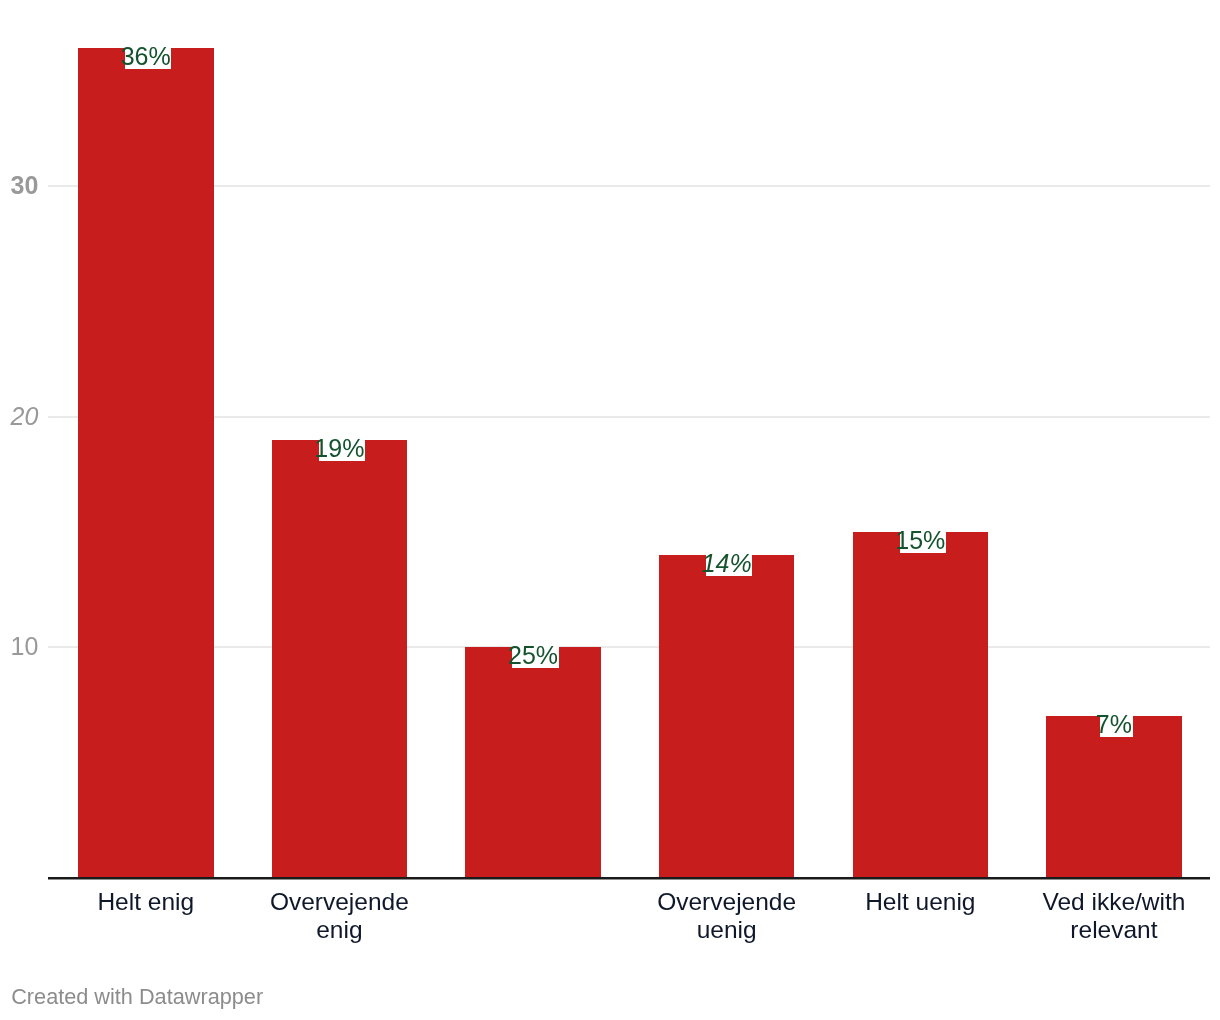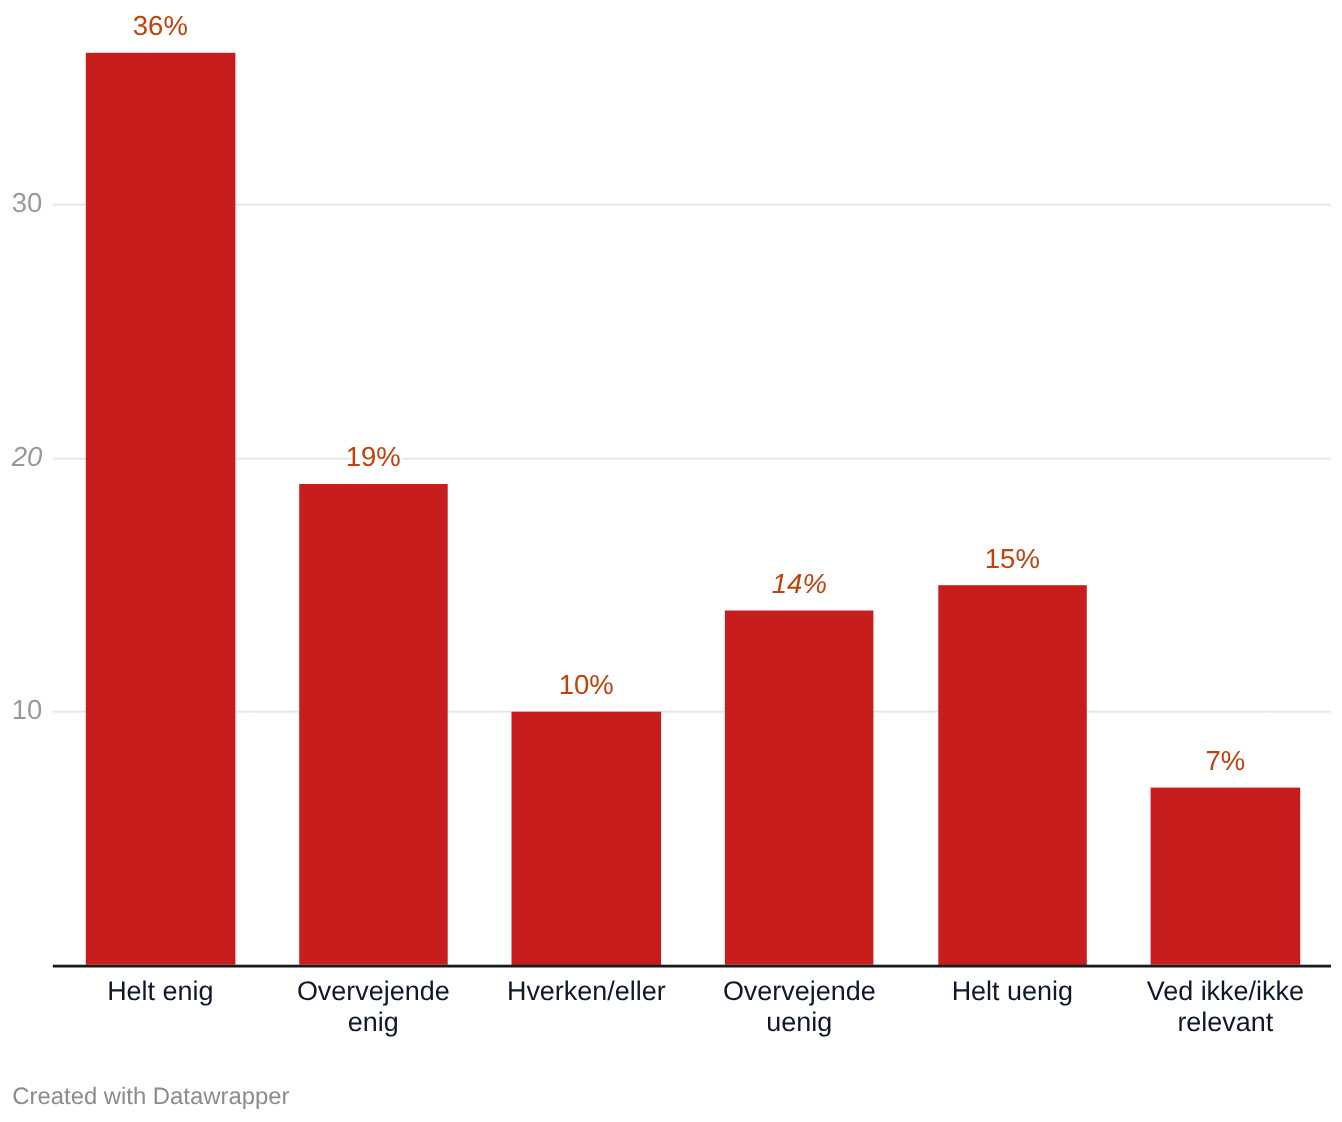--- a/index.html
+++ b/index.html
@@ -12,22 +12,22 @@
   .plot{position:absolute;left:0;top:0;width:1220px;height:1020px;}
 
   .gridline{position:absolute;left:48px;width:1162px;height:2px;
             background:linear-gradient(to bottom,#f0f0f0 0%,#e4e4e4 50%,#eeeeee 100%);}
   .ticklabel{position:absolute;left:10.6px;color:#999999;
              font-size:25px;line-height:25px;white-space:nowrap;
              transform:translateZ(0);}
   .baseline{position:absolute;left:48px;top:877px;width:1162px;height:3px;
             background:linear-gradient(to bottom,#1a1a1a 0%,#1a1a1a 66.6%,#8d8d8d 66.6%,#8d8d8d 100%);}
   .bar{position:absolute;width:135.5px;background:#c71e1d;}
-  .vlabel{position:absolute;width:135.5px;text-align:center;color:#c2410c;
-          font-size:25px;line-height:25px;white-space:nowrap;}
+  .vlabel{position:absolute;width:135.5px;text-align:center;color:#14532d;
+          font-size:25px;line-height:25px;white-space:nowrap;margin-top:32px;}
   .vlabel > span{position:relative;display:inline-block;transform:translateZ(0);}
   .vlabel > span::before{content:"";position:absolute;left:4.5px;right:-0.5px;top:1px;bottom:0;
                          background:#ffffff;z-index:-1;}
   .cat{position:absolute;top:888px;width:185.5px;text-align:center;color:#0f172a;
        font-size:24.5px;line-height:28px;transform:translateZ(0);}
   .credit{position:absolute;left:11.2px;top:986px;color:#8c8c8c;
           font-size:21.7px;line-height:21.7px;white-space:nowrap;
           transform:translateZ(0);}
 </style>
 </head>
@@ -45,33 +45,32 @@
     <div class="bar" style="left:271.64px;top:439.55px;height:437.95px;"></div>
     <div class="bar" style="left:465.28px;top:647px;height:230.5px;"></div>
     <div class="bar" style="left:658.92px;top:554.8px;height:322.7px;"></div>
     <div class="bar" style="left:852.56px;top:531.75px;height:345.75px;"></div>
     <div class="bar" style="left:1046.2px;top:716.15px;height:161.35px;"></div>
 
     <div class="baseline"></div>
 
     <div class="ticklabel" style="top:634.4px;">10</div>
     <div class="ticklabel" style="top:403.9px;font-style:italic;">20</div>
-    <div class="ticklabel" style="top:173.4px;">30</div>
+    <div class="ticklabel" style="top:173.4px;font-weight:bold;">30</div>
 
     <div class="vlabel" style="left:78px;top:11.7px;"><span>36%</span></div>
     <div class="vlabel" style="left:271.64px;top:403.55px;text-align:center;"><span>19%</span></div>
-    <div class="vlabel" style="left:465.28px;top:611px;"><span>10%</span></div>
+    <div class="vlabel" style="left:465.28px;top:611px;"><span>25%</span></div>
     <div class="vlabel" style="left:658.92px;top:518.8px;font-style:italic;"><span>14%</span></div>
     <div class="vlabel" style="left:852.56px;top:495.75px;"><span>15%</span></div>
     <div class="vlabel" style="left:1046.2px;top:680.15px;"><span>7%</span></div>
 
     <div class="cat" style="left:53px;">Helt enig</div>
     <div class="cat" style="left:246.64px;">Overvejende enig</div>
-    <div class="cat" style="left:440.28px;">Hverken/eller</div>
     <div class="cat" style="left:827.56px;">Helt uenig</div>
     <div class="cat" style="left:633.92px;">Overvejende uenig</div>
-    <div class="cat" style="left:1021.2px;">Ved ikke/ikke relevant</div>
+    <div class="cat" style="left:1021.2px;">Ved ikke/with relevant</div>
 
   </div>
 
   <div class="credit">Created with Datawrapper</div>
 
 </div>
 
 </body></html>

